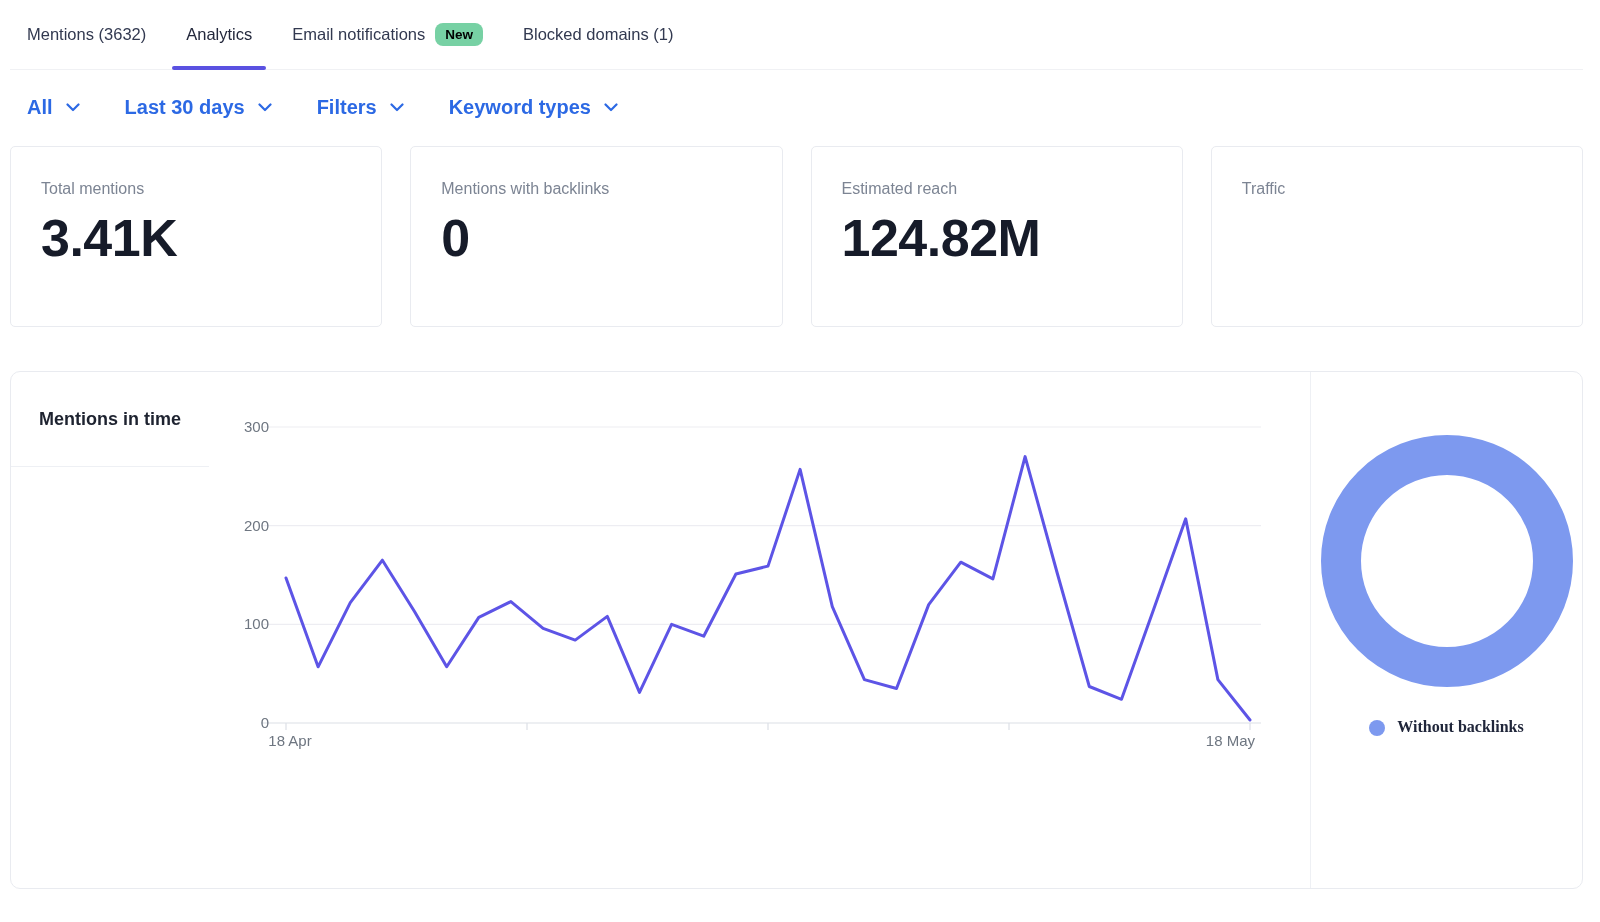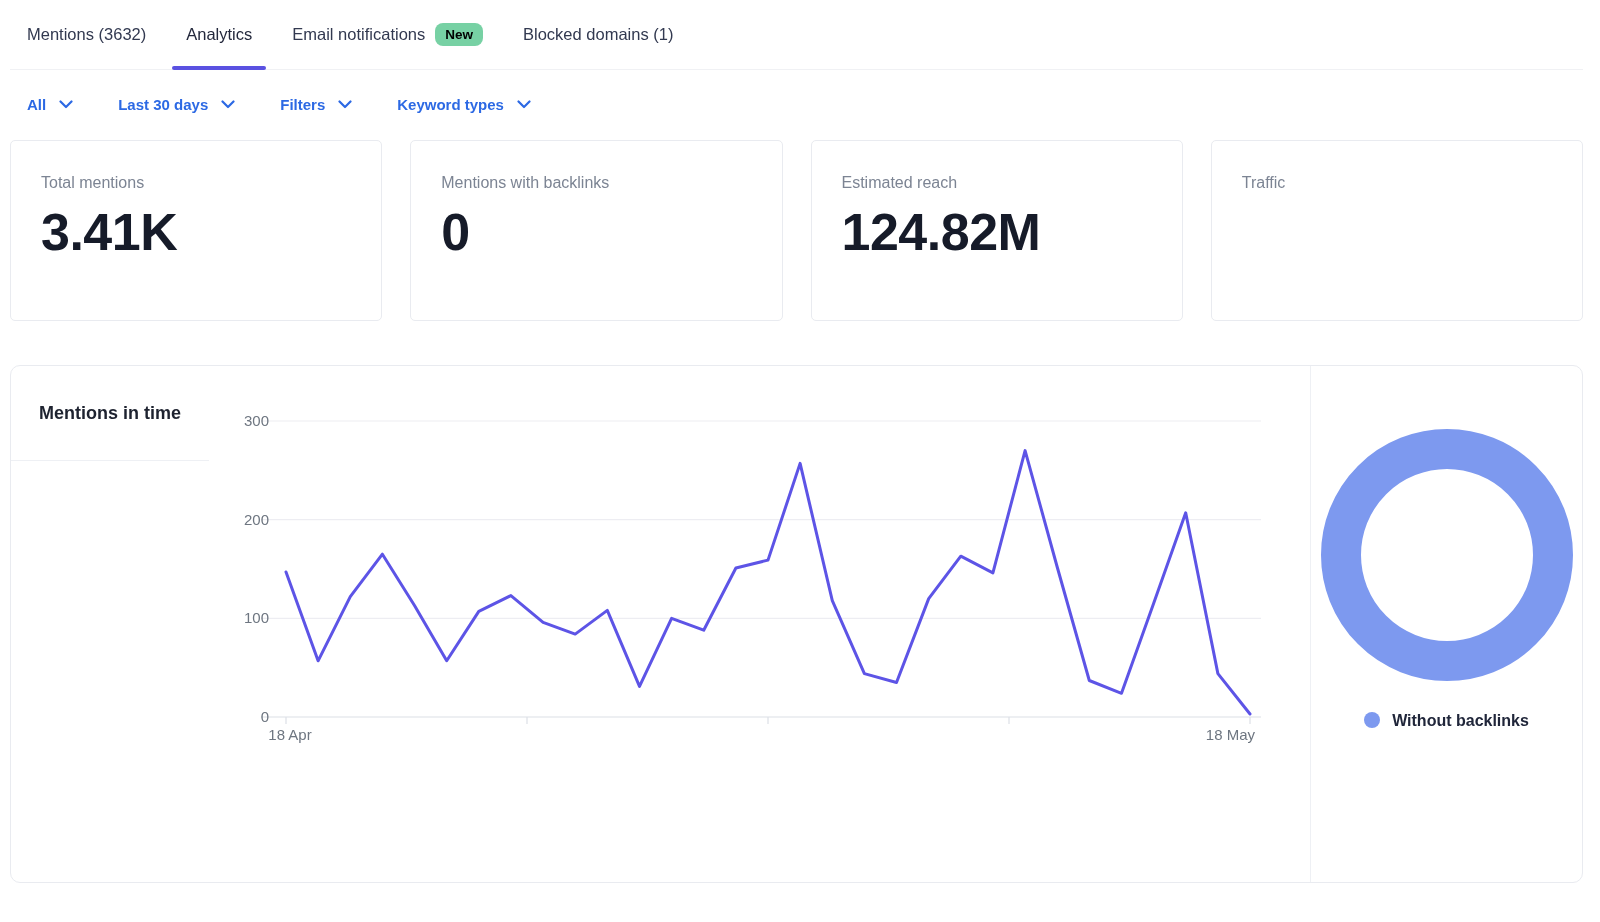--- a/index.html
+++ b/index.html
@@ -13,21 +13,21 @@
     padding:4px 14px; margin-right:12px; font-size:16.5px; color:#323950; cursor:pointer; }
   .tab.active { color:#23283c; }
   .tab.active::after { content:""; position:absolute; left:0; right:0; bottom:-1px;
     height:4px; border-radius:2px; background:#5a51e1; }
   .badge-new { background:#77d1a4; color:#000000; font-size:13.5px; font-weight:700;
     padding:5px 10px; border-radius:8px; line-height:1; }
 
   
   .filterbar { margin:26px 17px 0 27px; display:flex; align-items:center; }
   .filter { display:flex; align-items:center; gap:13px; margin-right:45px;
-    color:#2c69e4; font-size:15px; font-weight:700; cursor:pointer; }
+    color:#2c69e4; font-size:20px; font-weight:700; cursor:pointer; }
   .chev { width:14px; height:9px; display:block; }
 
   
   .cards { margin:27px 17px 0 10px; display:grid; grid-template-columns:repeat(4,1fr);
     gap:28px; }
   .card { height:181px; border:1px solid #e9ebf0; border-radius:5px;
     padding:33px 30px; background:#fff; }
   .card .label { font-size:16px; color:#7c8493; }
   .card .value { margin-top:10px; font-size:52px; font-weight:700; color:#161b29;
     letter-spacing:-0.5px; }
@@ -36,21 +36,21 @@
   .panel { margin:44px 17px 0 10px; height:518px; border:1px solid #e9ebf0;
     border-radius:10px; background:#fff; display:flex; flex-direction:row; }
   .panel-header { height:95px; display:flex; align-items:center; padding:0 28px;
     border-bottom:1px solid #eef0f4; }
   .panel-title { font-size:18px; font-weight:700; color:#1e2330; }
   .panel-body { flex:1; display:flex; min-height:0; }
   .chart-section { width:1102px; border-right:1px solid #eef0f4; }
   .chart-section svg { display:block; }
   .donut-section { flex:1; display:flex; flex-direction:column; align-items:center; }
   .donut-wrap { margin-top:62px; }
-  .legend { margin-top:26px; display:flex; align-items:flex-start; gap:12px; cursor:pointer; }
+  .legend { margin-top:26px; display:flex; align-items:flex-end; gap:12px; cursor:pointer;font-family:Liberation Serif, serif; }
   .legend-dot { width:16px; height:16px; border-radius:50%; background:#7d99ef; }
   .legend-label { font-size:16px; font-weight:700; color:#20263a; }
 </style>
 </head>
 <body>
 
 <nav class="tabbar">
   <div class="tab">
     <span>Mentions (3632)</span>
   </div>

